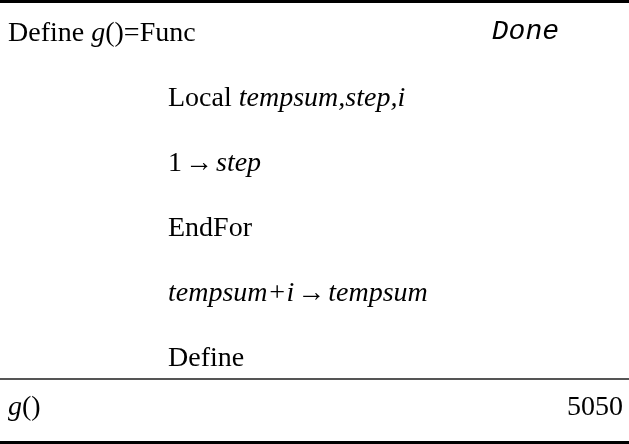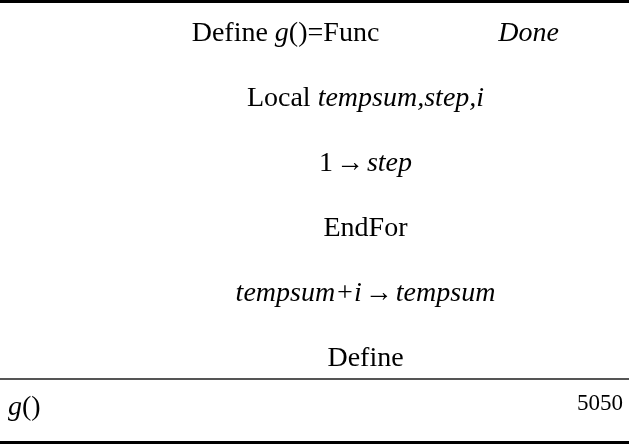--- a/index.html
+++ b/index.html
@@ -44,21 +44,20 @@
     background: #000000;
   }
   .block {
     position: absolute;
     left: 0;
     top: 3px;
     width: 571px;
     height: 375px;
     box-sizing: border-box;
     padding: 8px 8px 16px 8px;
-    text-align: center;
   }
   .line {
     position: relative;
     height: 41px;
     line-height: 41px;
     font-size: 28px;
     white-space: nowrap;
   }
   .indent {
     padding-left: 160px;
@@ -66,20 +65,21 @@
   }
   .ital {
     font-style: italic;
   }
   .done {
     position: absolute;
     right: 4px;
     top: 0;
     font-style: italic;
     font-size: 28px;
+    font-family: Liberation Mono, monospace;
   }
   .answer-row {
     position: absolute;
     left: 0;
     top: 382px;
     width: 629px;
     height: 59px;
     box-sizing: border-box;
     padding: 0 8px;
   }
@@ -87,21 +87,21 @@
     position: absolute;
     left: 8px;
     top: 8px;
     font-size: 28px;
     font-style: italic;
   }
   .answer-right {
     position: absolute;
     right: 6px;
     top: 8px;
-    font-size: 23px;
+    font-size: 28px;
     font-family: Liberation Serif, serif;
   }
   .paren {
     font-style: normal;
   }
   .arrow {
     font-style: normal;
     padding: 0 3px;
   }
   .roman {

